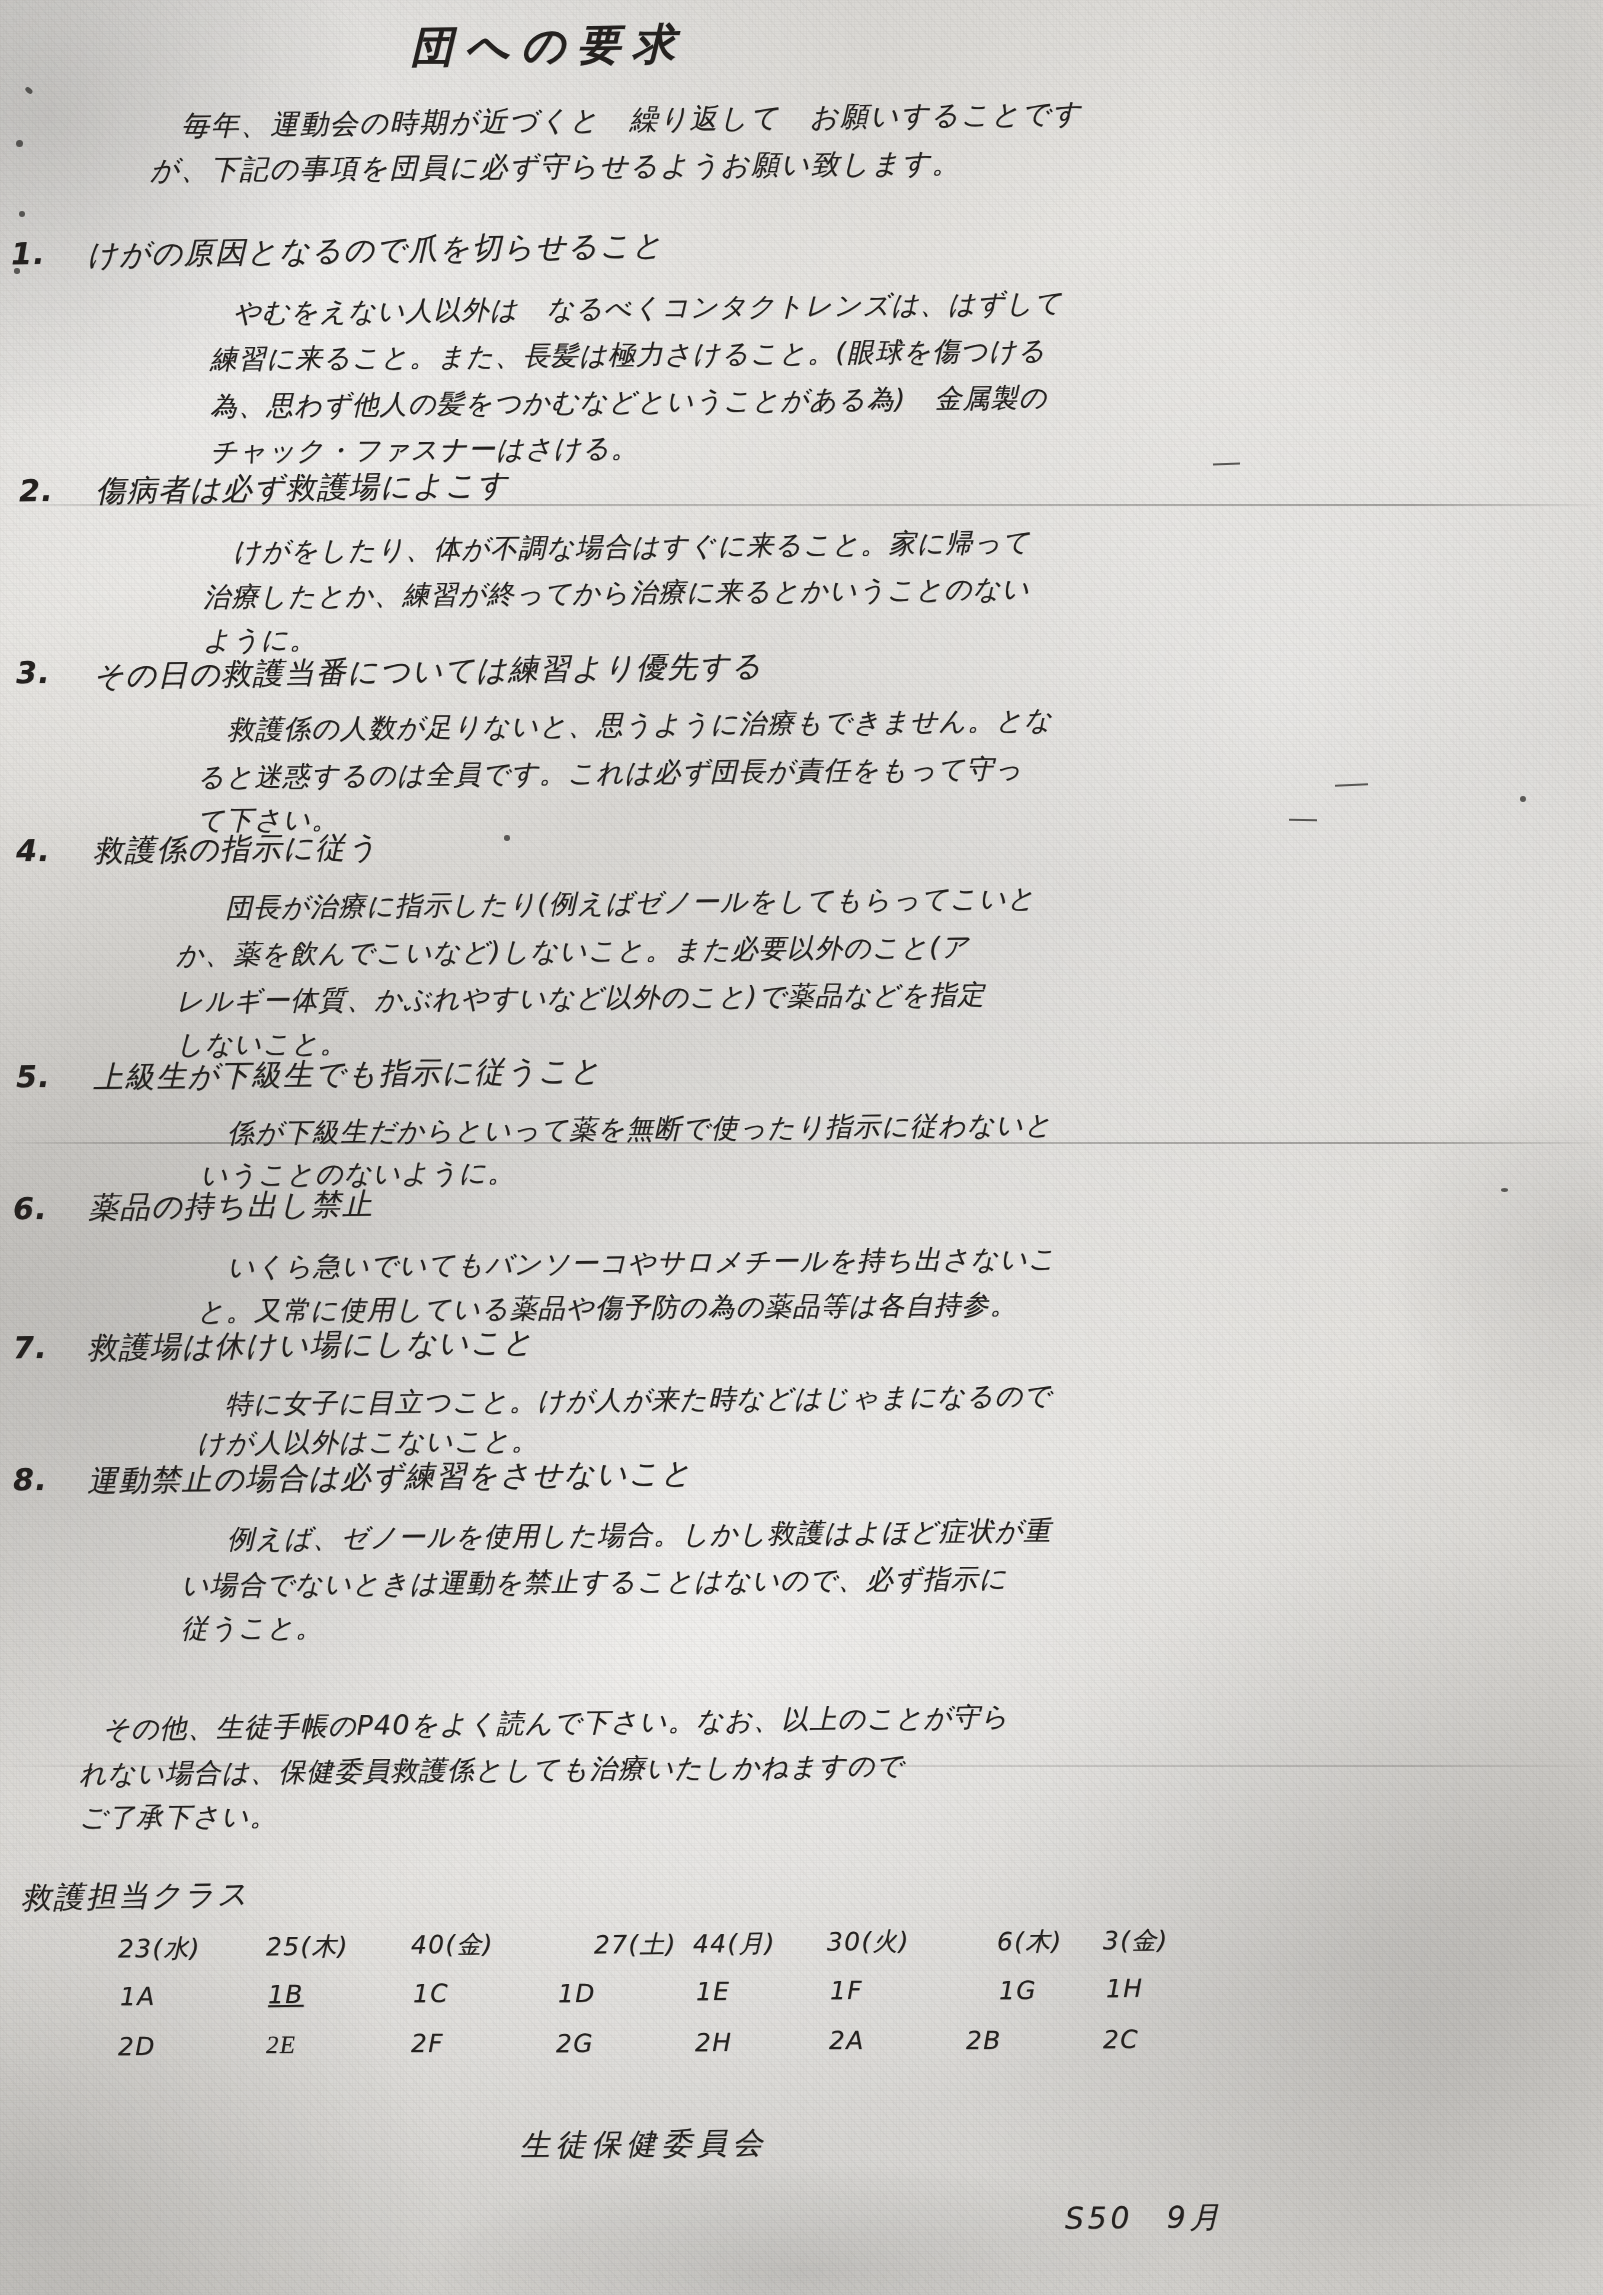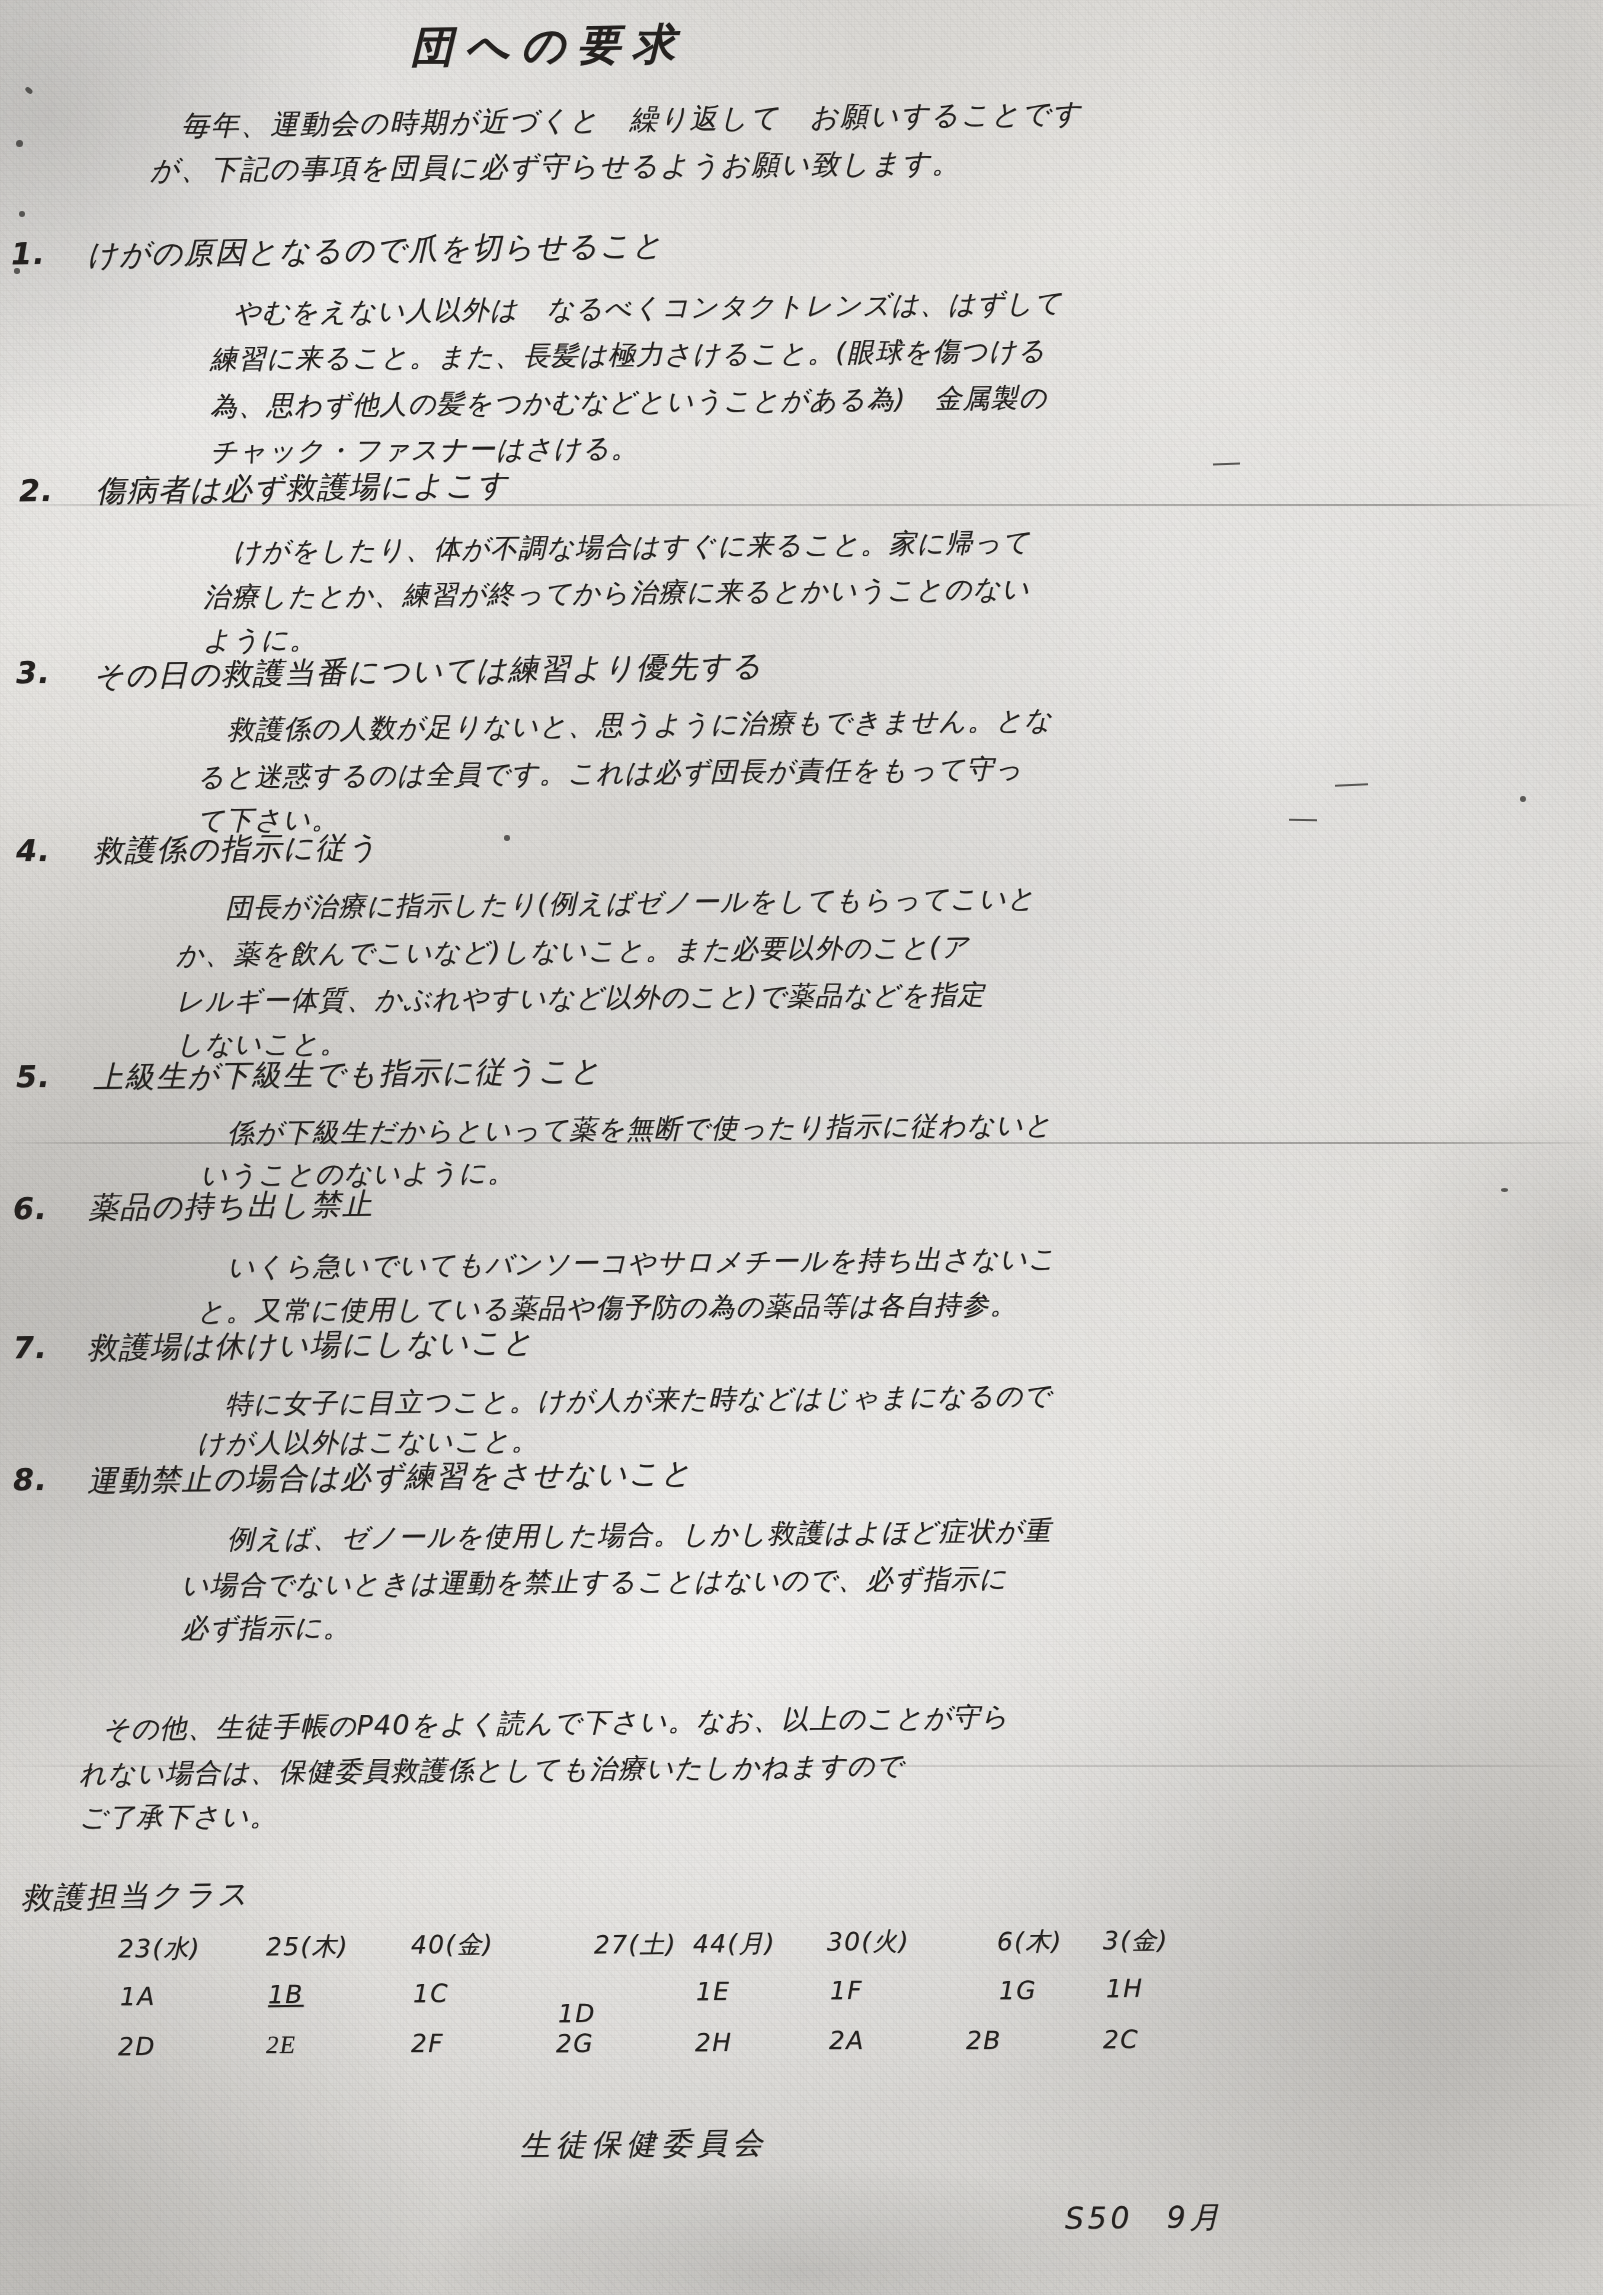--- a/index.html
+++ b/index.html
@@ -189,41 +189,41 @@
 
   <div class="ink hand num" style="left: 12.6px; top: 1330px; transform: rotate(-1deg);">7.</div>
   <div class="ink hand head" style="left: 87px; top: 1325px; transform: rotate(-0.8deg);">救護場は休けい場にしないこと</div>
   <div class="ink hand body-l" style="left: 225px; top: 1382px; transform: rotate(-0.6deg);">特に女子に目立つこと。けが人が来た時などはじゃまになるので</div>
   <div class="ink hand body-l" style="left: 197px; top: 1424px; transform: rotate(-0.5deg);">けが人以外はこないこと。</div>
 
   <div class="ink hand num" style="left: 12.6px; top: 1462px; transform: rotate(-1deg);">8.</div>
   <div class="ink hand head" style="left: 87px; top: 1457px; transform: rotate(-0.8deg);">運動禁止の場合は必ず練習をさせないこと</div>
   <div class="ink hand body-l" style="left: 227px; top: 1517px; transform: rotate(-0.6deg);">例えば、ゼノールを使用した場合。しかし救護はよほど症状が重</div>
   <div class="ink hand body-l" style="left: 181px; top: 1564px; transform: rotate(-0.5deg);">い場合でないときは運動を禁止することはないので、必ず指示に</div>
-  <div class="ink hand body-l" style="left: 181px; top: 1610px; transform: rotate(-0.4deg);">必ず指示に。</div>
+  <div class="ink hand body-l" style="left: 181px; top: 1610px; transform: rotate(-0.4deg);">従うこと。</div>
 
   <div class="ink hand body-l" style="left: 102px; top: 1705px; transform: rotate(-0.8deg);">その他、生徒手帳のP40をよく読んで下さい。なお、以上のことが守ら</div>
   <div class="ink hand body-l" style="left: 79px; top: 1752px; transform: rotate(-0.6deg);">れない場合は、保健委員救護係としても治療いたしかねますので</div>
   <div class="ink hand body-l" style="left: 79px; top: 1799px; transform: rotate(-0.5deg);">ご了承下さい。</div>
 
   <div class="ink hand tbl-head" style="left: 20.5px; top: 1876px; transform: rotate(-1deg);">救護担当クラス</div>
 
   <div class="ink hand tbl-cell" style="left: 118px; top: 1932px; transform: rotate(-0.6deg);">23(水)</div>
   <div class="ink hand tbl-cell" style="left: 266px; top: 1930px; transform: rotate(-0.6deg);">25(木)</div>
   <div class="ink hand tbl-cell" style="left: 411px; top: 1928px; transform: rotate(-0.6deg);">40(金)</div>
   <div class="ink hand tbl-cell" style="left: 556px; top: 1928px; transform: rotate(-0.6deg); margin-left: 38px;">27(土)</div>
   <div class="ink hand tbl-cell" style="left: 693px; top: 1927px; transform: rotate(-0.6deg);">44(月)</div>
   <div class="ink hand tbl-cell" style="left: 827px; top: 1925px; transform: rotate(-0.6deg);">30(火)</div>
   <div class="ink hand tbl-cell" style="left: 997px; top: 1925px; transform: rotate(-0.6deg);">6(木)</div>
   <div class="ink hand tbl-cell" style="left: 1103px; top: 1924px; transform: rotate(-0.6deg);">3(金)</div>
 
   <div class="ink hand tbl-cell" style="left: 120px; top: 1982px; transform: rotate(-0.5deg);">1A</div>
   <div class="ink hand tbl-cell" style="left: 268px; top: 1980px; transform: rotate(-0.5deg); text-decoration: underline;">1B</div>
   <div class="ink hand tbl-cell" style="left: 413px; top: 1979px; transform: rotate(-0.5deg);">1C</div>
-  <div class="ink hand tbl-cell" style="left: 558px; top: 1979px; transform: rotate(-0.5deg); margin-top: 20px;">1D</div>
+  <div class="ink hand tbl-cell" style="left: 558px; top: 1979px; transform: rotate(-0.5deg);">1D</div>
   <div class="ink hand tbl-cell" style="left: 696px; top: 1977px; transform: rotate(-0.5deg);">1E</div>
   <div class="ink hand tbl-cell" style="left: 830px; top: 1976px; transform: rotate(-0.5deg); text-align: right;">1F</div>
   <div class="ink hand tbl-cell" style="left: 999px; top: 1976px; transform: rotate(-0.5deg);">1G</div>
   <div class="ink hand tbl-cell" style="left: 1106px; top: 1974px; transform: rotate(-0.5deg);">1H</div>
 
   <div class="ink hand tbl-cell" style="left: 118px; top: 2032px; transform: rotate(-0.4deg);">2D</div>
   <div class="ink hand tbl-cell" style="left: 266px; top: 2031px; transform: rotate(-0.4deg); font-family: Liberation Serif, serif;">2E</div>
   <div class="ink hand tbl-cell" style="left: 411px; top: 2029px; transform: rotate(-0.4deg);">2F</div>
   <div class="ink hand tbl-cell" style="left: 556px; top: 2029px; transform: rotate(-0.4deg);">2G</div>
   <div class="ink hand tbl-cell" style="left: 695px; top: 2028px; transform: rotate(-0.4deg);">2H</div>

